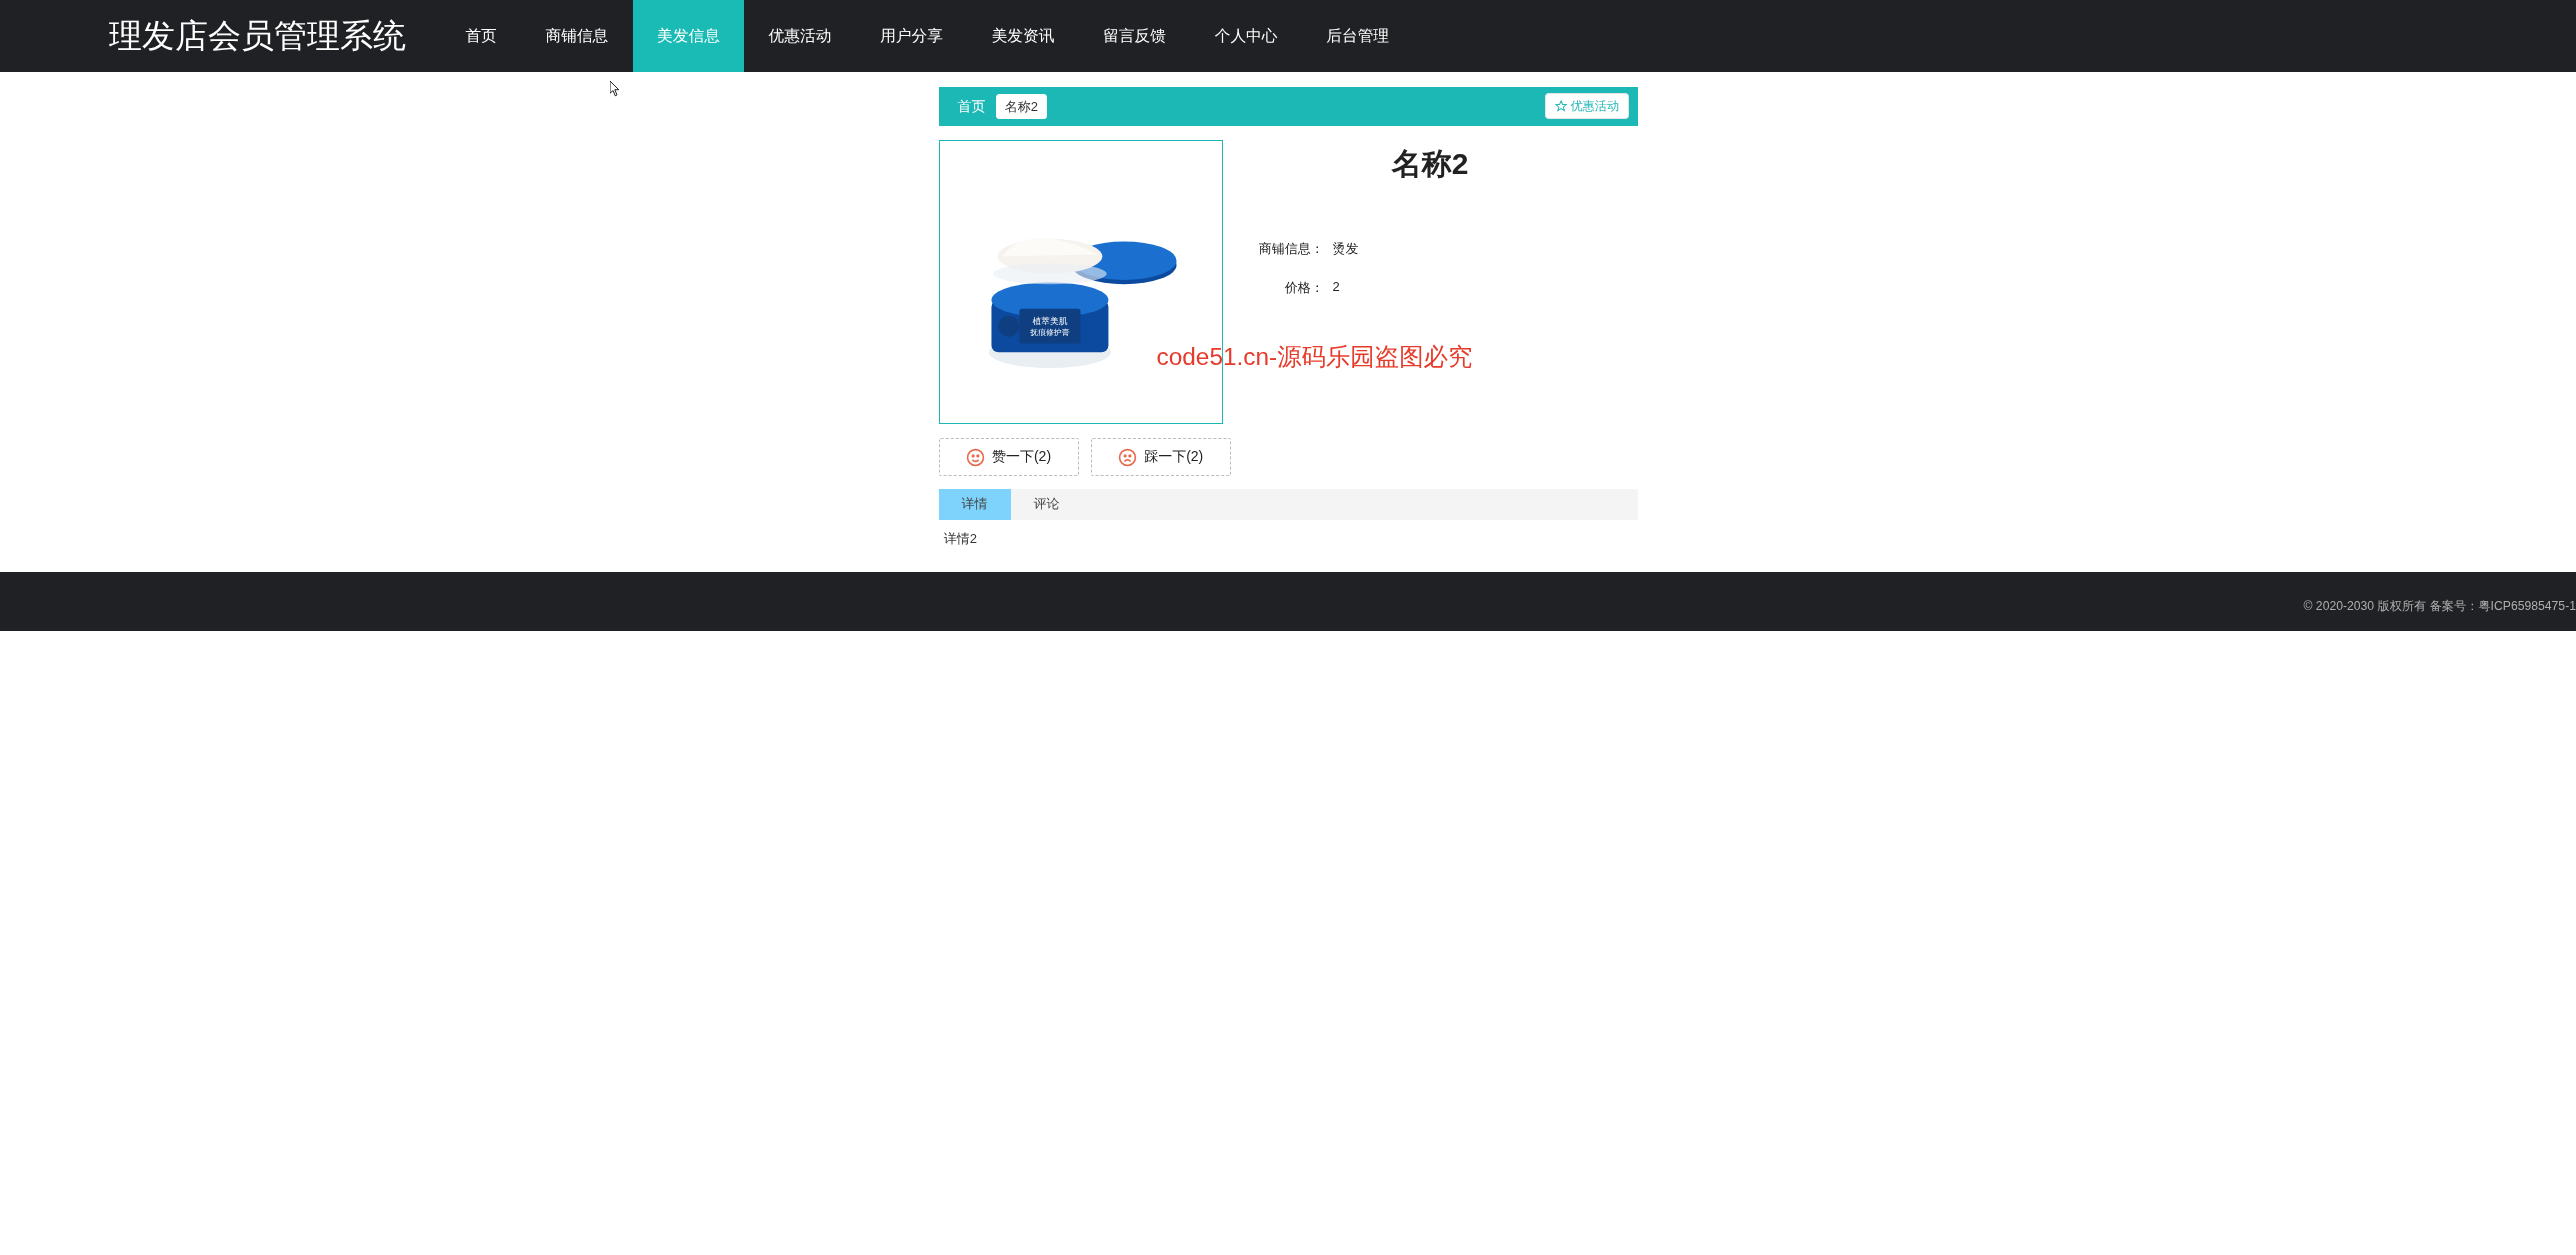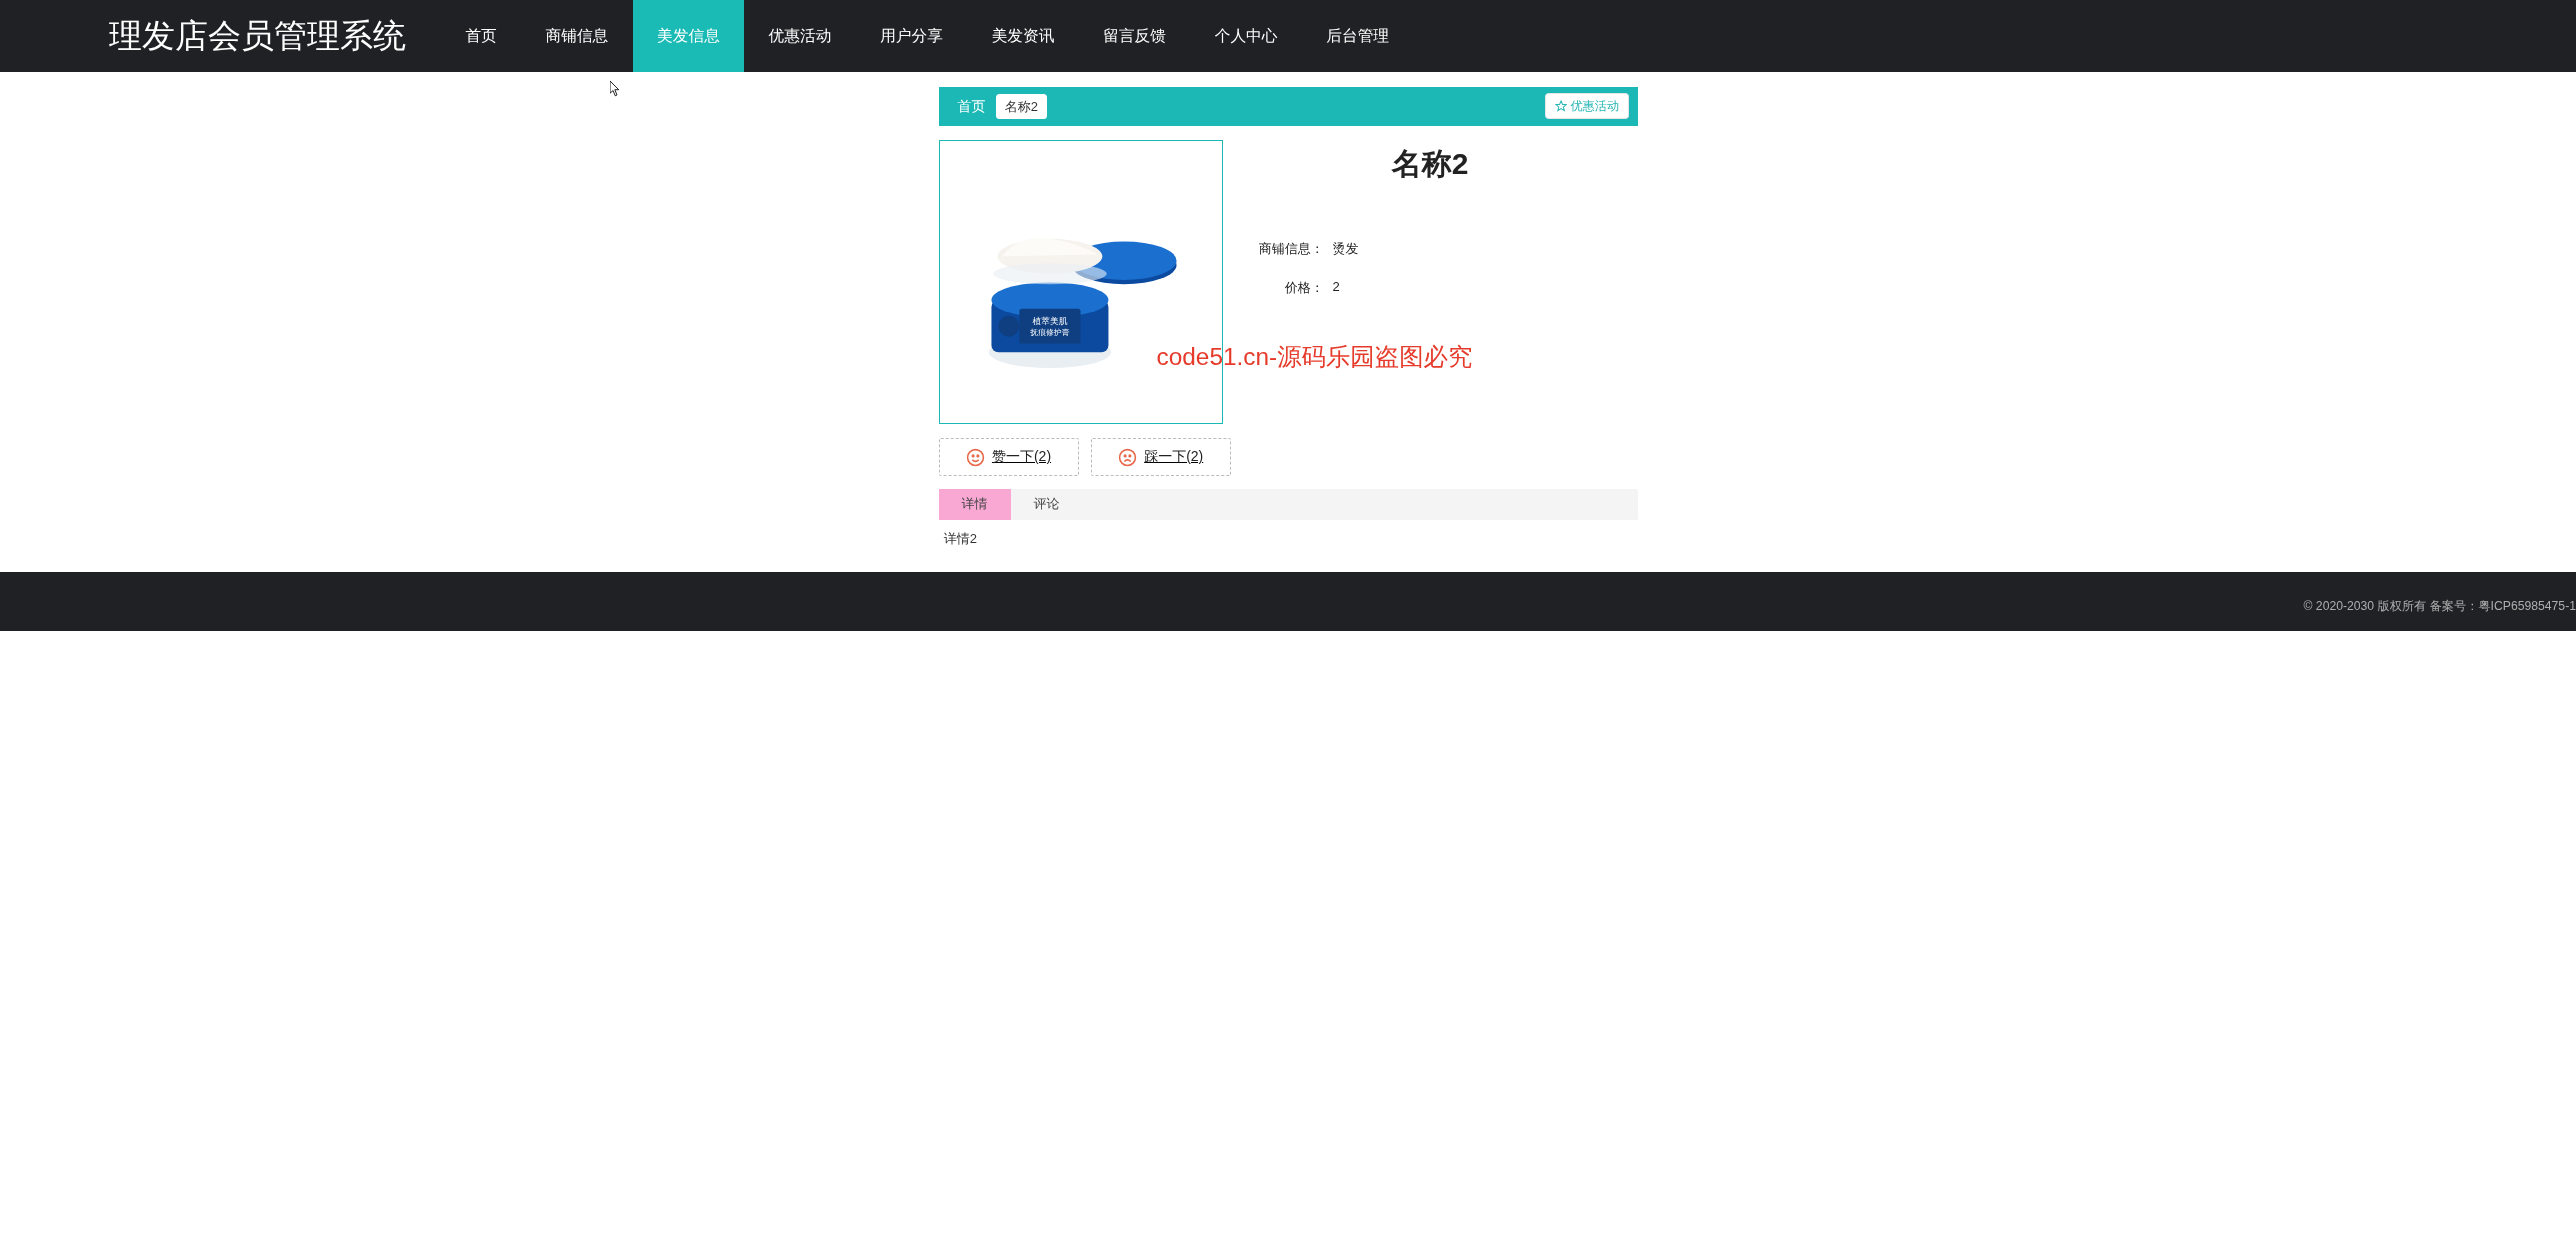--- a/index.html
+++ b/index.html
@@ -137,21 +137,21 @@
       top: 201px;
       left: 218px;
       color: #e63a2a;
       font-size: 24.4px;
       font-weight: 500;
       white-space: nowrap;
       z-index: 20;
       pointer-events: none;
     }
     
-    .vote-row { display: flex; gap: 12.2px; margin-top: 14px; text-decoration: underline; }
+    .vote-row { display: flex; gap: 12.2px; margin-top: 14px; }
     .vote-btn {
       border: 0.9px dashed #bbb;
       background: #fff;
       border-radius: 1.7px;
       display: flex;
       align-items: center;
       justify-content: center;
       padding: 8.7px 26px;
       font-size: 14px;
       color: #222;
@@ -170,21 +170,21 @@
       border-radius: 1.7px;
     }
     .tab {
       padding: 0 23px;
       display: flex;
       align-items: center;
       font-size: 13px;
       color: #444;
       cursor: pointer;
     }
-    .tab.active { background: #f9a8d4; }
+    .tab.active { background: #7dd3fc; }
     
     .tab-body {
       background: #fff;
       padding: 10.5px 5.2px 15.7px;
       font-size: 13px;
       color: #333;
     }
     
     
     .footer {

